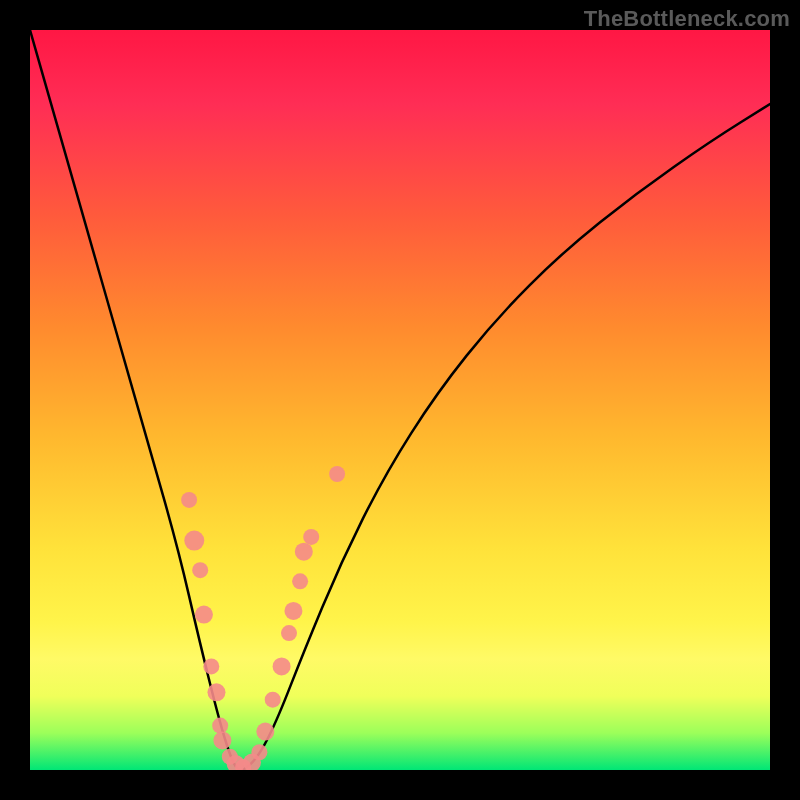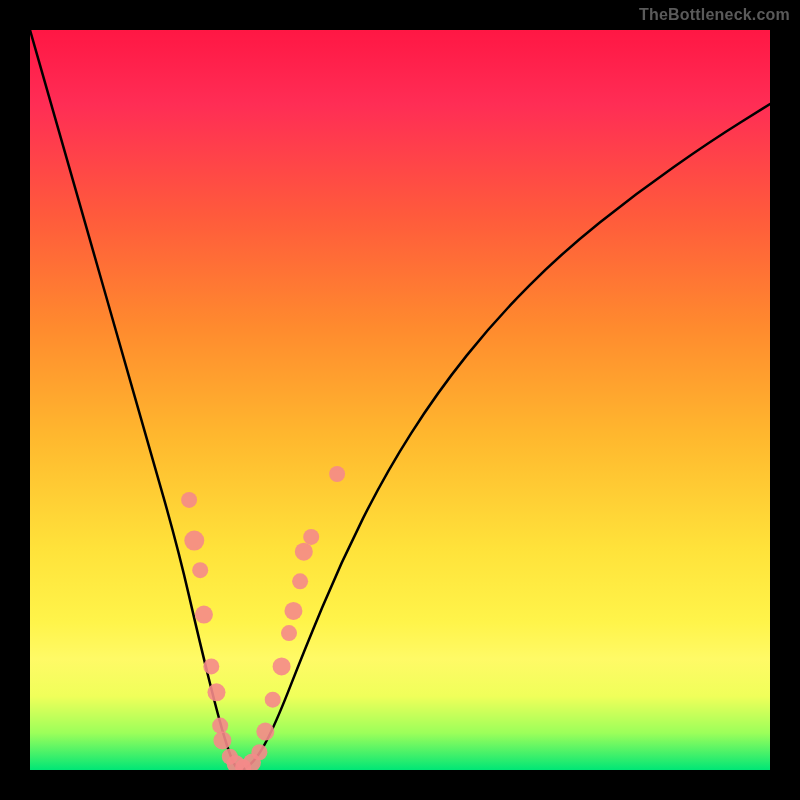--- a/index.html
+++ b/index.html
@@ -35,21 +35,21 @@
       #f0ff5a 90%,
       #9cff5a 95%,
       #00e676 100%
     );
   }
   .watermark {
     position: absolute;
     top: 6px;
     right: 10px;
     color: #5a5a5a;
-    font-size: 16px;
+    font-size: 22px;
     font-weight: 600;
     letter-spacing: 0.2px;
     user-select: none;
   }
   svg {
     position: absolute;
     left: 0;
     top: 0;
   }
 </style>

